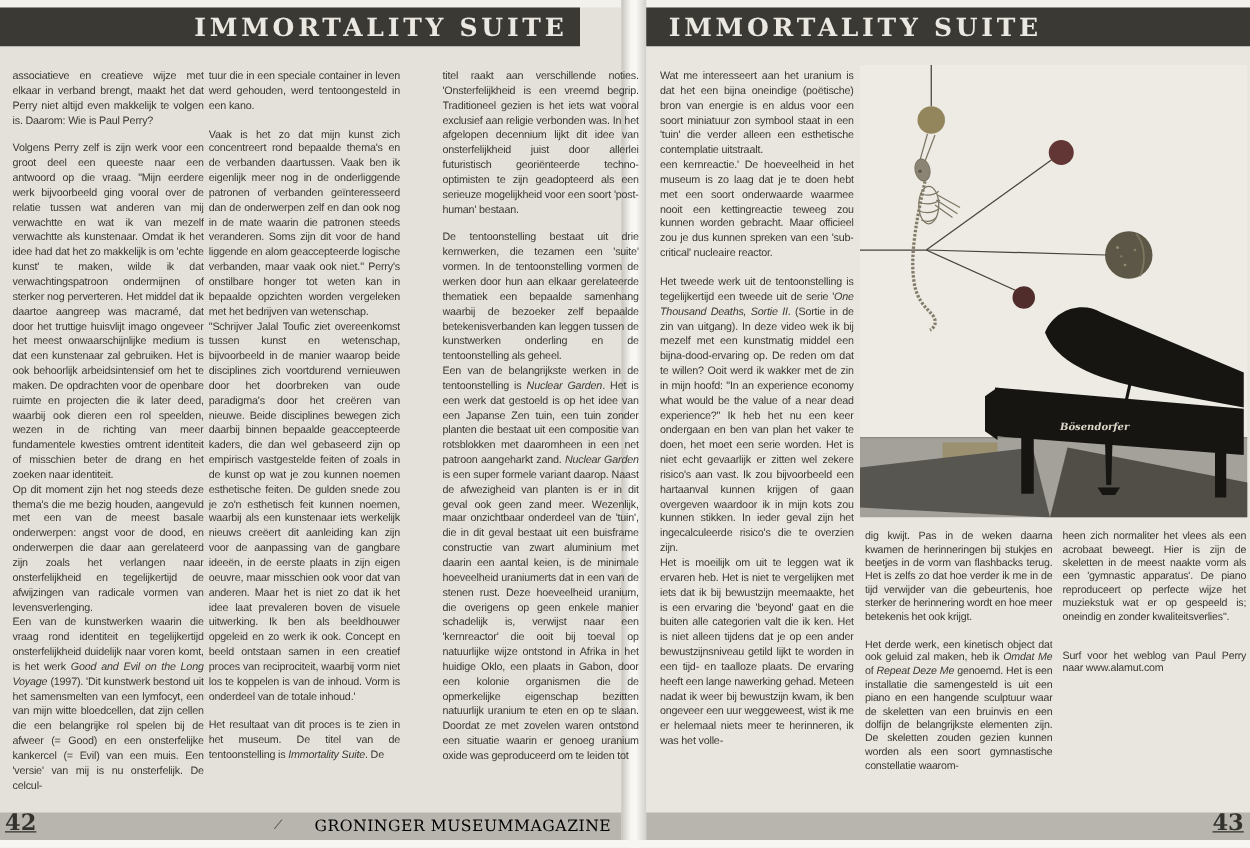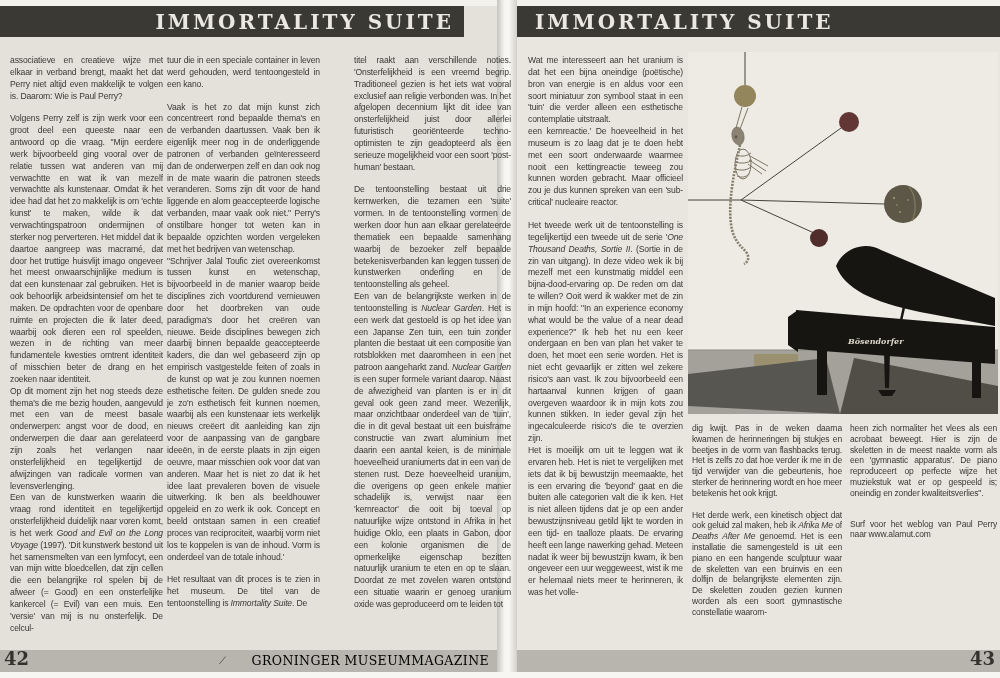--- a/index.html
+++ b/index.html
@@ -30,21 +30,21 @@
   #col-r1{left:528px;width:155px;}
   .col-short{top:423px;height:226px;font-size:8.5px;line-height:10.8px;}
   #col-r2{left:692px;width:150px;}
   #col-r3{left:850px;width:147px;}
   #artwork-photo{position:absolute;left:688px;top:52px;width:310px;height:362px;}
   .footer-bar{position:absolute;top:650px;height:22px;background:#b7b5ae;display:flex;
     align-items:center;box-sizing:border-box;}
   #footer-bar-left{left:0;width:497px;}
   #footer-bar-right{left:517px;width:483px;}
   .pagenum{font-family:"DejaVu Serif",serif;font-weight:bold;font-size:18px;color:#33322c;
-    line-height:22px;}
+    line-height:22px;text-decoration:underline;}
   .footer-text{font-family:"DejaVu Serif",serif;font-weight:normal;font-size:12.5px;
     letter-spacing:0.4px;color:#000000;white-space:nowrap;text-align:right;}
   #footer-pagenum-left{position:absolute;left:4px;top:-2px;}
   #footer-mag{position:absolute;right:8px;top:3px;}
   #footer-dates{position:absolute;left:8px;top:3px;}
   #footer-pagenum-right{position:absolute;right:5px;top:-2px;margin-left:24px;}
   #pen-mark{position:absolute;left:222px;top:6px;width:10px;height:9px;color:#55534b;
     font-size:11px;font-style:italic;line-height:9px;}
 </style>
 </head>
@@ -80,21 +80,21 @@
     <p>Een van de belangrijkste werken in de tentoonstelling is <i>Nuclear Garden</i>. Het is een werk dat gestoeld is op het idee van een Japanse Zen tuin, een tuin zonder planten die bestaat uit een compositie van rotsblokken met daaromheen in een net patroon aangeharkt zand. <i>Nuclear Garden</i> is een super formele variant daarop. Naast de afwezigheid van planten is er in dit geval ook geen zand meer. Wezenlijk, maar onzichtbaar onderdeel van de 'tuin', die in dit geval bestaat uit een buisframe constructie van zwart aluminium met daarin een aantal keien, is de minimale hoeveelheid uraniumerts dat in een van de stenen rust. Deze hoeveelheid uranium, die overigens op geen enkele manier schadelijk is, verwijst naar een 'kernreactor' die ooit bij toeval op natuurlijke wijze ontstond in Afrika in het huidige Oklo, een plaats in Gabon, door een kolonie organismen die de opmerkelijke eigenschap bezitten natuurlijk uranium te eten en op te slaan. Doordat ze met zovelen waren ontstond een situatie waarin er genoeg uranium oxide was geproduceerd om te leiden tot</p>
   </div>
 <div id="col-r1" class="col" lang="nl">
     <p>Wat me interesseert aan het uranium is dat het een bijna oneindige (poëtische) bron van energie is en aldus voor een soort miniatuur zon symbool staat in een 'tuin' die verder alleen een esthetische contemplatie uitstraalt.</p>
     <p>een kernreactie.' De hoeveelheid in het museum is zo laag dat je te doen hebt met een soort onderwaarde waarmee nooit een kettingreactie teweeg zou kunnen worden gebracht. Maar officieel zou je dus kunnen spreken van een 'sub-critical' nucleaire reactor.</p>
     <p class="gap">Het tweede werk uit de tentoonstelling is tegelijkertijd een tweede uit de serie '<i>One Thousand Deaths, Sortie II</i>. (Sortie in de zin van uitgang). In deze video wek ik bij mezelf met een kunstmatig middel een bijna-dood-ervaring op. De reden om dat te willen? Ooit werd ik wakker met de zin in mijn hoofd: "In an experience economy what would be the value of a near dead experience?" Ik heb het nu een keer ondergaan en ben van plan het vaker te doen, het moet een serie worden. Het is niet echt gevaarlijk er zitten wel zekere risico's aan vast. Ik zou bijvoorbeeld een hartaanval kunnen krijgen of gaan overgeven waardoor ik in mijn kots zou kunnen stikken. In ieder geval zijn het ingecalculeerde risico's die te overzien zijn.</p>
     <p>Het is moeilijk om uit te leggen wat ik ervaren heb. Het is niet te vergelijken met iets dat ik bij bewustzijn meemaakte, het is een ervaring die 'beyond' gaat en die buiten alle categorien valt die ik ken. Het is niet alleen tijdens dat je op een ander bewustzijnsniveau getild lijkt te worden in een tijd- en taalloze plaats. De ervaring heeft een lange nawerking gehad. Meteen nadat ik weer bij bewustzijn kwam, ik ben ongeveer een uur weggeweest, wist ik me er helemaal niets meer te herinneren, ik was het volle-</p>
   </div>
 <div id="col-r2" class="col col-short" lang="nl">
     <p>dig kwijt. Pas in de weken daarna kwamen de herinneringen bij stukjes en beetjes in de vorm van flashbacks terug. Het is zelfs zo dat hoe verder ik me in de tijd verwijder van die gebeurtenis, hoe sterker de herinnering wordt en hoe meer betekenis het ook krijgt.</p>
-    <p class="gap">Het derde werk, een kinetisch object dat ook geluid zal maken, heb ik <i>Afrika Me</i> of <i>Deaths After Me</i> genoemd. Het is een installatie die samengesteld is uit een piano en een hangende sculptuur waar de skeletten van een bruinvis en een dolfijn de belangrijkste elementen zijn. De skeletten zouden gezien kunnen worden als een soort gymnastische constellatie waarom-</p>
+    <p class="gap">Het derde werk, een kinetisch object dat ook geluid zal maken, heb ik <i>Omdat Me</i> of <i>Repeat Deze Me</i> genoemd. Het is een installatie die samengesteld is uit een piano en een hangende sculptuur waar de skeletten van een bruinvis en een dolfijn de belangrijkste elementen zijn. De skeletten zouden gezien kunnen worden als een soort gymnastische constellatie waarom-</p>
   </div>
 <div id="col-r3" class="col col-short" lang="nl">
     <p>heen zich normaliter het vlees als een acrobaat beweegt. Hier is zijn de skeletten in de meest naakte vorm als een 'gymnastic apparatus'. De piano reproduceert op perfecte wijze het muziekstuk wat er op gespeeld is; oneindig en zonder kwaliteitsverlies".</p>
     <p class="gap gap-large">Surf voor het weblog van Paul Perry naar www.alamut.com</p>
   </div>
 
 <svg id="artwork-photo" viewBox="0 0 310 362" xmlns="http://www.w3.org/2000/svg">
   <rect x="0" y="0" width="310" height="362" fill="#edebe3"></rect>
 
   <rect x="0" y="298" width="310" height="64" fill="#a3a19a"></rect>

